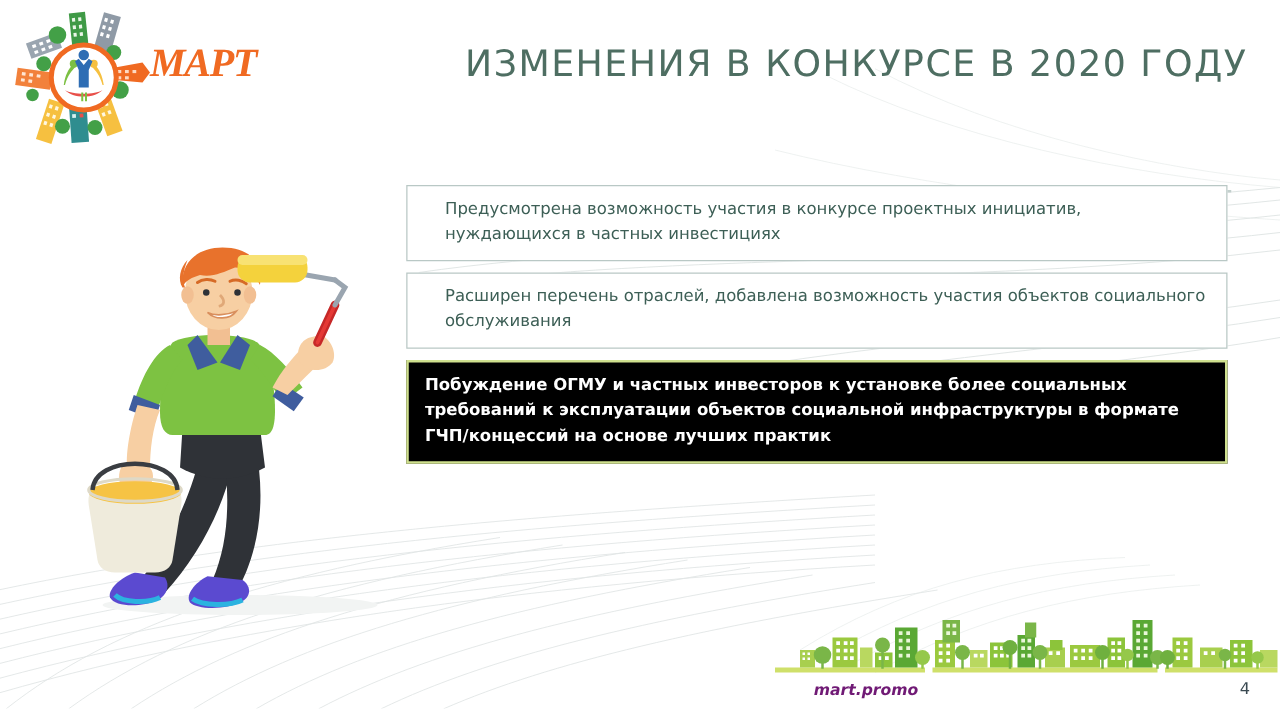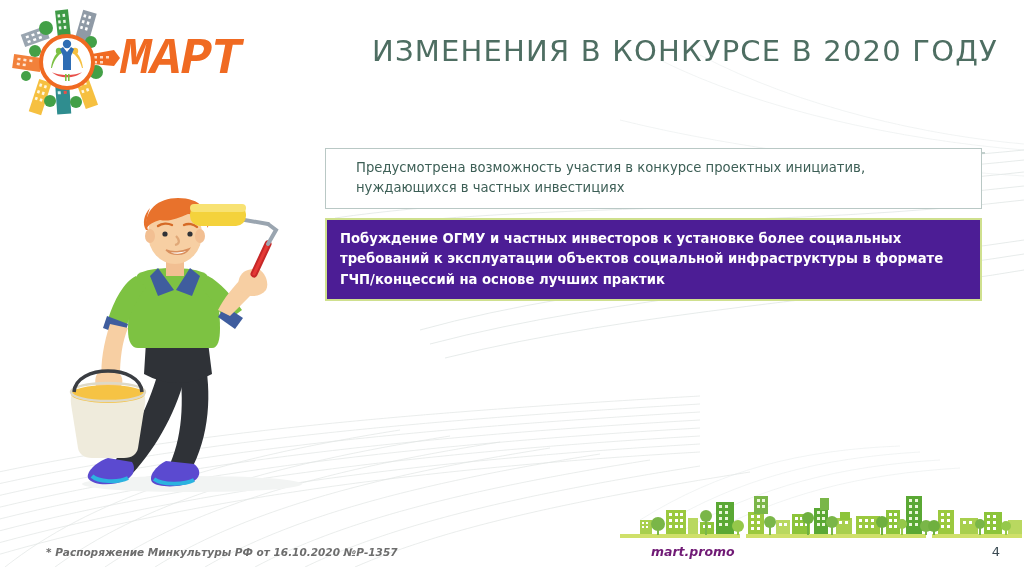--- a/index.html
+++ b/index.html
@@ -11,22 +11,22 @@
   }
   .slide{position:absolute;inset:0;overflow:hidden;background:#fff;}
 
   
   .bg-mesh{position:absolute;inset:0;z-index:0;pointer-events:none;}
 
   
   .logo-block{position:absolute;left:8px;top:6px;width:240px;height:112px;z-index:3;}
   .logo-mark{position:absolute;left:0;top:0;width:118px;height:112px;}
   .logo-word{position:absolute;left:112px;top:28px;
-    font-family:Liberation Mono, monospace;
-    font-size:52px;font-weight:700;font-style:italic;
+    font-family:Liberation Serif, serif;
+    font-size:32px;font-weight:700;font-style:italic;
     letter-spacing:-1px;color:#f06a22;line-height:1;}
 
   
   .title{
     position:absolute;left:355px;top:34px;width:660px;
     text-align:center;
     font-family:"DejaVu Sans", sans-serif;
     font-size:29px;font-weight:400;letter-spacing:1.2px;
     color:#4e6e62;z-index:3;white-space:nowrap;
   }
@@ -39,21 +39,21 @@
     box-sizing:border-box;
     font-family:"DejaVu Sans", sans-serif;
     font-size:13.2px;line-height:1.55;
     padding:9px 12px 9px 13px;
     margin-bottom:9px;
   }
   .tbox.light{
     background:#ffffff;border:1px solid #b9c8c5;color:#3d5f56;padding-left:30px;
   }
   .tbox.dark{
-    background:#4c1d95;border:2px solid #cfe08e;color:#ffffff;
+    background:#000000;border:2px solid #cfe08e;color:#ffffff;
     font-weight:600;
   }
 
   
   .painter{position:absolute;left:62px;top:196px;width:255px;height:300px;z-index:3;}
 
   
   .skyline{position:absolute;left:618px;top:482px;width:406px;height:62px;z-index:3;}
 
   
@@ -278,20 +278,21 @@
     <rect x="128" y="8" width="56" height="8" rx="4" fill="#f8e273"></rect>
 
     <path d="M18 194 C10 194 8 200 9 208 L16 252 C17 258 22 262 30 262 L62 262 C70 262 75 258 76 252 L83 208 C84 200 82 194 74 194 Z" fill="#efebdc"></path>
     <ellipse cx="46" cy="198" rx="37" ry="9" fill="#f6c344"></ellipse>
     <ellipse cx="46" cy="196" rx="37" ry="9" fill="none" stroke="#ded9c7" stroke-width="2.5"></ellipse>
     <path d="M12 196 C14 168 78 168 80 196" stroke="#3a3d42" stroke-width="3.6" fill="none"></path>
   </svg>
 
   <div class="boxes">
     <div class="tbox light">Предусмотрена возможность участия в конкурсе проектных инициатив, нуждающихся в частных инвестициях</div>
+    <div class="tbox light">Расширен перечень отраслей, добавлена возможность участия объектов социального обслуживания</div>
     <div class="tbox dark">Побуждение ОГМУ и частных инвесторов к установке более социальных требований к эксплуатации объектов социальной инфраструктуры в формате ГЧП/концессий на основе лучших практик</div>
   </div>
 
   <svg class="skyline" viewBox="0 0 406 62">
     <g>
 
       <rect x="2" y="52" width="120" height="4" fill="#cfe06a"></rect>
       <rect x="128" y="52" width="180" height="4" fill="#cfe06a"></rect>
       <rect x="314" y="52" width="90" height="4" fill="#cfe06a"></rect>
 
@@ -424,17 +425,16 @@
       <rect x="390" y="38" width="14" height="14" fill="#b9d860"></rect>
       <circle cx="316" cy="44" r="6" fill="#6fb03f"></circle>
         <rect x="315" y="47" width="2" height="6" fill="#6fb03f"></rect>
       <circle cx="362" cy="42" r="5" fill="#7ab648"></circle>
         <rect x="361" y="45" width="2" height="8" fill="#7ab648"></rect>
       <circle cx="388" cy="44" r="5" fill="#95c84a"></circle>
         <rect x="387" y="47" width="2" height="6" fill="#95c84a"></rect>
     </g>
   </svg>
 
-  <div class="footnote">* Распоряжение Минкультуры РФ от 16.10.2020 №Р-1357</div>
   <div class="site">mart.promo</div>
   <div class="pageno">4</div>
 
 </div>
 
 </body></html>

